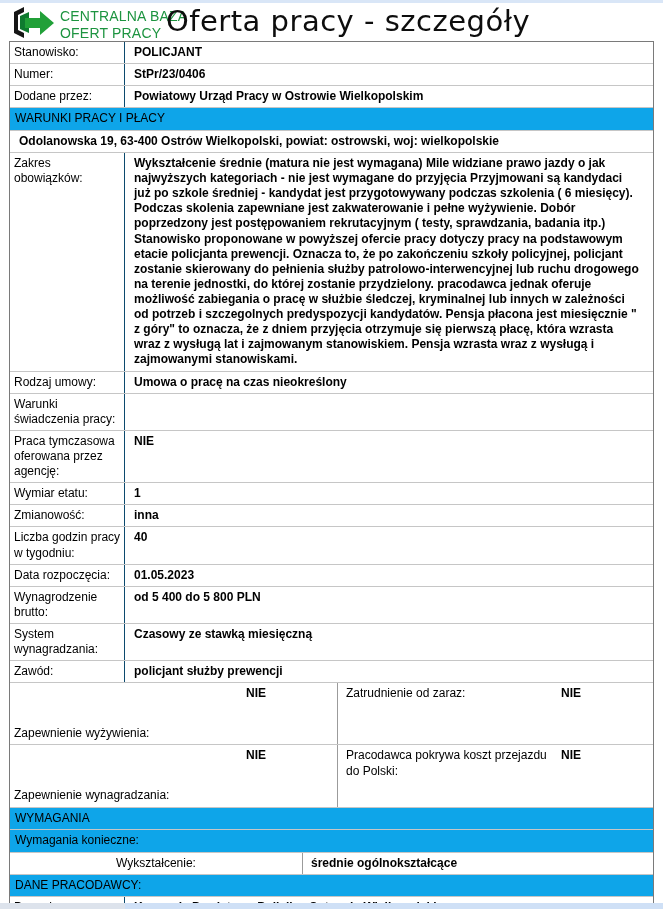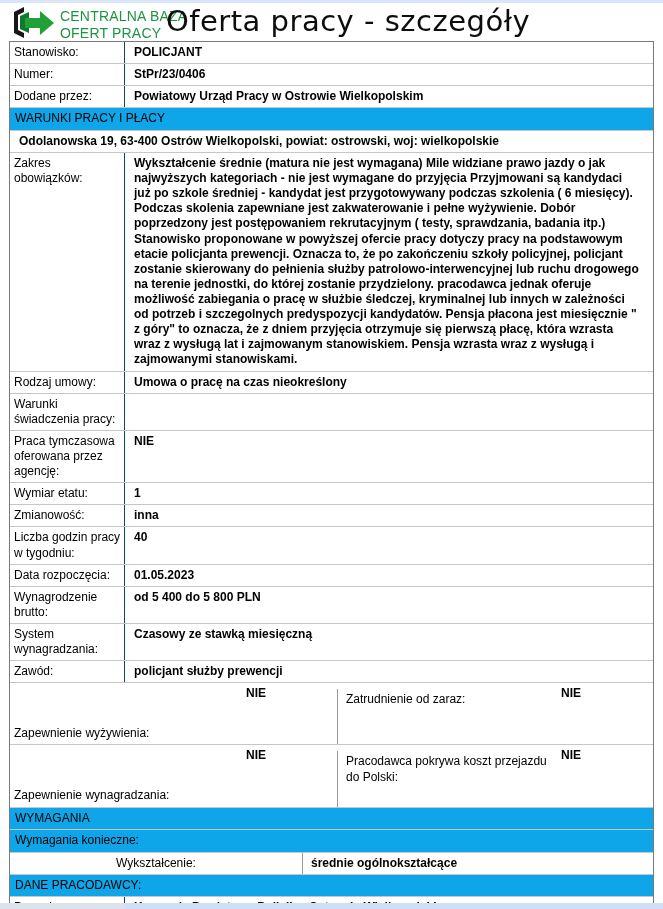--- a/index.html
+++ b/index.html
@@ -50,21 +50,21 @@
     padding-left: 4px; padding-right: 2px;
   }
   .val { flex: 1 1 auto; font-weight: bold; padding-left: 9px; padding-right: 14px; }
   .section-bar {
     background: #0ea5e9; font-weight: normal;
     padding: 3px 4px 3px 5px; min-height: 20px; line-height: 1.3;
   }
   
   .c1 { width: 232px; flex: 0 0 232px; padding-left: 4px; margin-top: 40px; }
   .c2 { width: 95px; flex: 0 0 95px; font-weight: bold; }
-  .c3 { width: 220px; flex: 0 0 220px; border-left: 1px solid #9b9b9b; padding-left: 8px; margin-top: 6px; }
+  .c3 { width: 220px; flex: 0 0 220px; border-left: 1px solid #9b9b9b; padding-left: 8px; }
   .c4 { flex: 1 1 auto; font-weight: bold; }
   
   .edu-lbl {
     width: 293px; flex: 0 0 293px; text-align: center;
     border-right: 1px solid #9b9b9b;
   }
   .edu-val { flex: 1 1 auto; font-weight: bold; padding-left: 8px; }
   .bottomstrip {
     position: absolute; bottom: 0; left: 0; right: 0; height: 6px;
     background: #cfe0f6;

